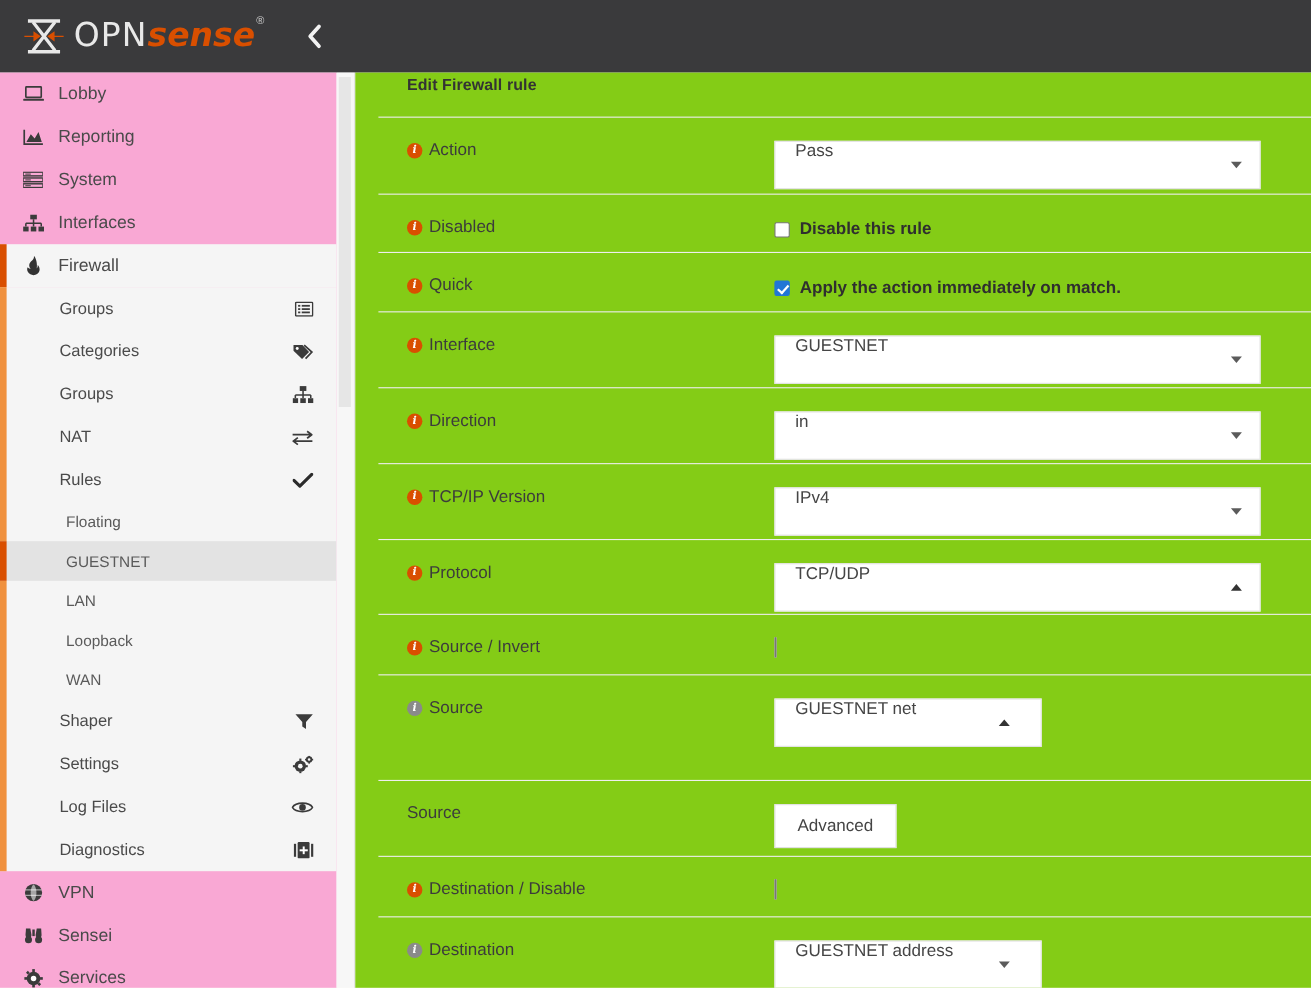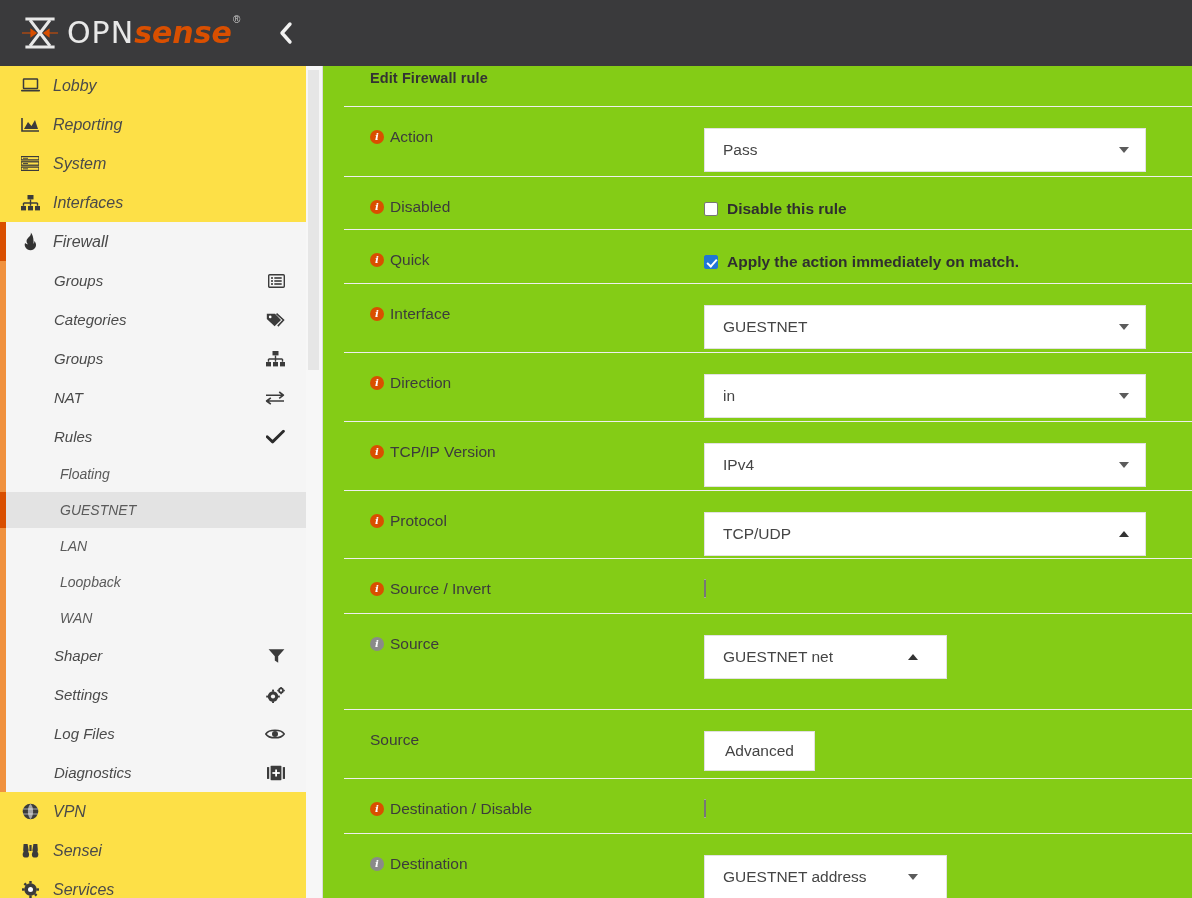--- a/index.html
+++ b/index.html
@@ -24,23 +24,22 @@
   .logo-reg { color: #cfcfcf; font-size: 10px; position: relative; top: -13px; left: 1px; }
   .collapse-btn {
     margin-left: 34px; width: 26px; height: 30px;
     display: flex; align-items: center; justify-content: center;
     cursor: pointer;
   }
 
   
   .sidebar {
     position: absolute; left: 0; top: 66px; width: 306px; height: 832px;
-    background: #fde047;
+    background: #f9a8d4;
     overflow: hidden;
-    font-style: italic;
   }
   .nav-item {
     position: relative;
     height: 39px;
     display: flex; align-items: center;
     font-size: 16px; color: #4a4a4a;
     cursor: pointer;
   }
   .nav-item .ic {
     width: 26px; margin-left: 17px; margin-right: 10px;
@@ -133,21 +132,21 @@
     flex: none; line-height: 1;
   }
   .info-i.gray { background: #8a8a8a; }
 
   
   .sel {
     position: relative;
     height: 44px;
     border: 1px solid #e2e2e2;
     background: #fff;
-    display: flex; align-items: center;
+    display: flex; align-items: flex-start;
     padding-left: 18px;
     font-size: 15.5px; color: #454545;
     cursor: pointer;
   }
   .sel.wide { width: 442px; }
   .sel.narrow { width: 243px; }
   .caret {
     position: absolute; right: 16px; top: 50%; transform: translateY(-50%);
     width: 0; height: 0;
     border-left: 5px solid transparent; border-right: 5px solid transparent;

